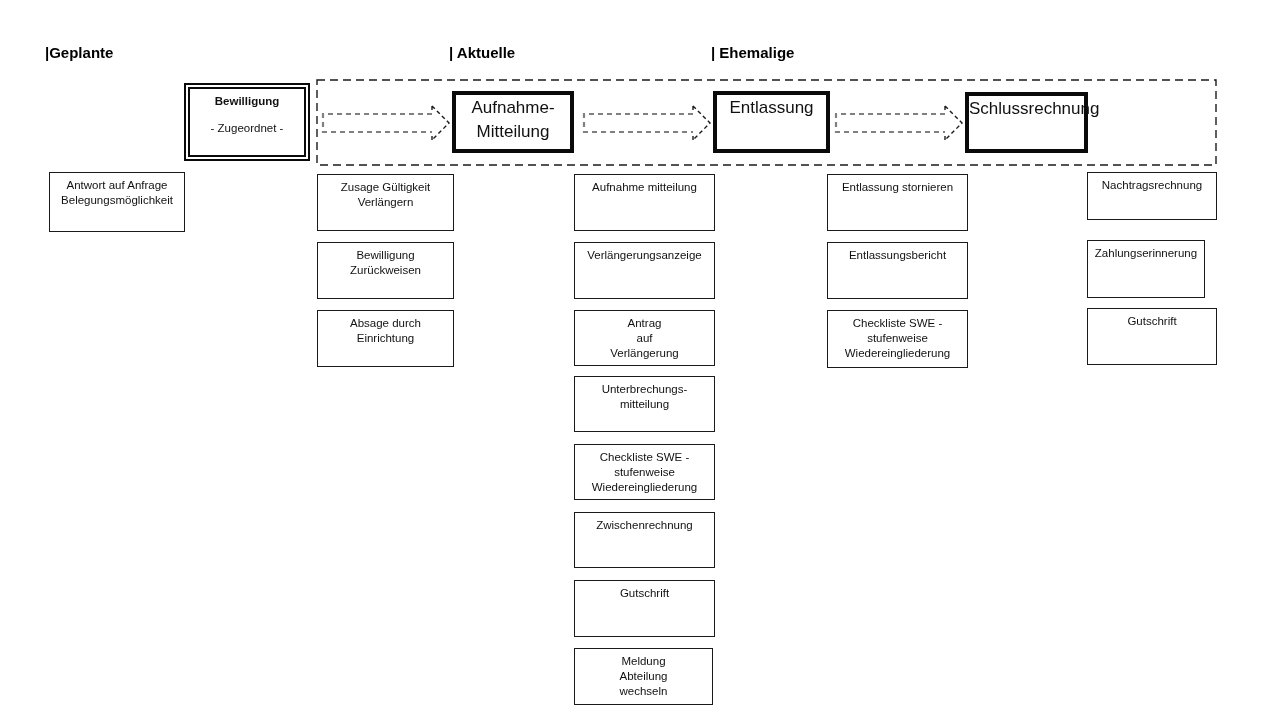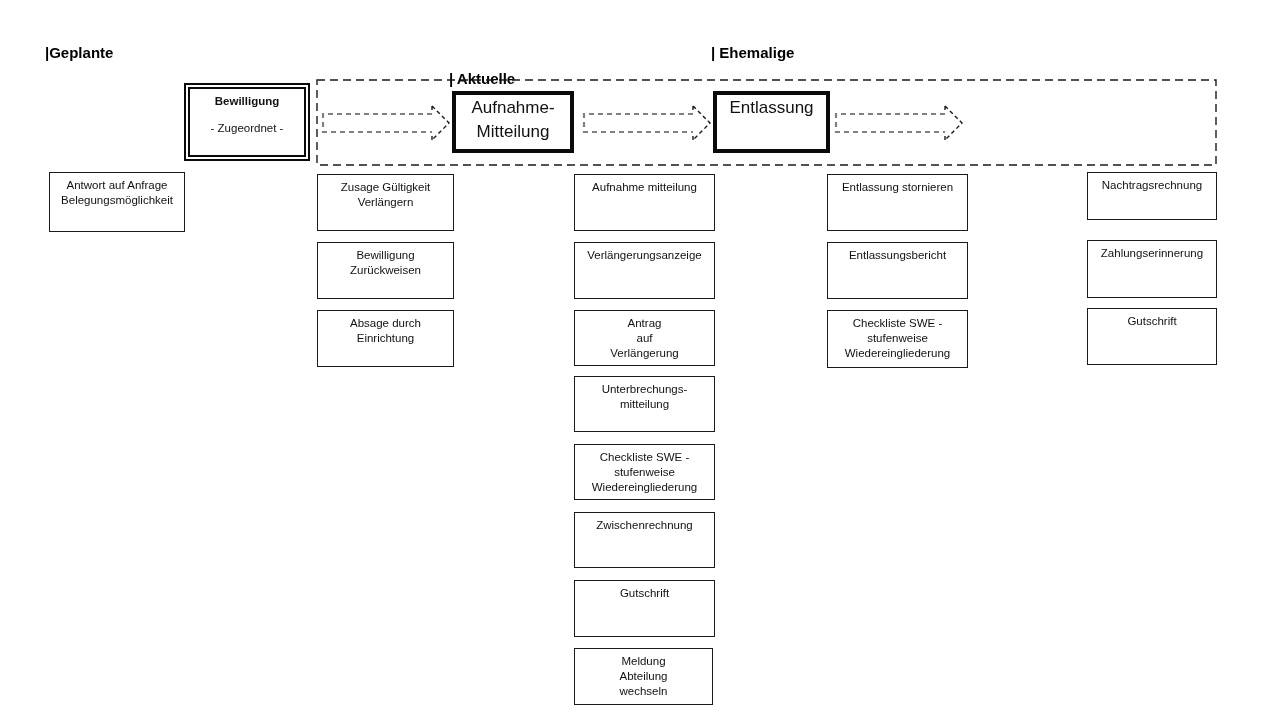--- a/index.html
+++ b/index.html
@@ -68,21 +68,21 @@
     font-size: 11.5px;
     margin-top: 15px;
   }
 </style>
 </head>
 <body>
 
 <div class="canvas">
 
   <div class="hdr" style="left:45px; top:44px;">|Geplante</div>
-  <div class="hdr" style="left:449px; top:44px;margin-top:26px;">| Aktuelle</div>
+  <div class="hdr" style="left:449px; top:44px;">| Aktuelle</div>
   <div class="hdr" style="left:711px; top:44px;">| Ehemalige</div>
 
   <svg class="dashed-svg" style="left:316px; top:79px;" width="902" height="88">
     <rect x="1" y="1" width="899" height="85" fill="none" stroke="#1a1a1a" stroke-width="1.4" stroke-dasharray="8 5"></rect>
   </svg>
 
   <svg class="arrow-svg" style="left:321px; top:104px;" width="130" height="38">
     <path d="M111,10 H2 V28 H111" fill="none" stroke="#808080" stroke-width="2.2" stroke-dasharray="5 4"></path>
     <path d="M111,2 V8 M111,2 L128,19 L111,36 M111,36 V30" fill="none" stroke="#1a1a1a" stroke-width="1.4" stroke-dasharray="4 3"></path>
   </svg>
@@ -102,20 +102,21 @@
       <div class="double-title">Bewilligung</div>
       <div class="double-subtitle">- Zugeordnet -</div>
     </div>
   </div>
 
   <div class="stage-box" style="left:452px; top:91px; width:122px; height:62px;">Aufnahme-
 Mitteilung</div>
 
   <div class="stage-box" style="left:713px; top:91px; width:117px; height:62px;">Entlassung</div>
 
+  <div class="stage-box" style="left:965px; top:92px; width:123px; height:61px;">Schlussrechnung</div>
 
   <div class="action-box" style="left:49px; top:172px; width:136px; height:60px;">Antwort auf Anfrage
 Belegungsmöglichkeit</div>
 
   <div class="action-box" style="left:317px; top:174px; width:137px; height:57px;">Zusage Gültigkeit
 Verlängern</div>
   <div class="action-box" style="left:317px; top:242px; width:137px; height:57px;">Bewilligung
 Zurückweisen</div>
   <div class="action-box" style="left:317px; top:310px; width:137px; height:57px;">Absage durch
 Einrichtung</div>
@@ -136,16 +137,16 @@
 Abteilung
 wechseln</div>
 
   <div class="action-box" style="left:827px; top:174px; width:141px; height:57px;">Entlassung stornieren</div>
   <div class="action-box" style="left:827px; top:242px; width:141px; height:57px;">Entlassungsbericht</div>
   <div class="action-box" style="left:827px; top:310px; width:141px; height:58px;">Checkliste SWE -
 stufenweise
 Wiedereingliederung</div>
 
   <div class="action-box" style="left:1087px; top:172px; width:130px; height:48px;">Nachtragsrechnung</div>
-  <div class="action-box" style="left:1087px; top:240px; width:130px; height:58px;">Zahlungserinnerung</div>
+  <div class="action-box" style="left:1087px; top:240px; width:118px; height:58px;">Zahlungserinnerung</div>
   <div class="action-box" style="left:1087px; top:308px; width:130px; height:57px;">Gutschrift</div>
 
 </div>
 
 </body></html>

